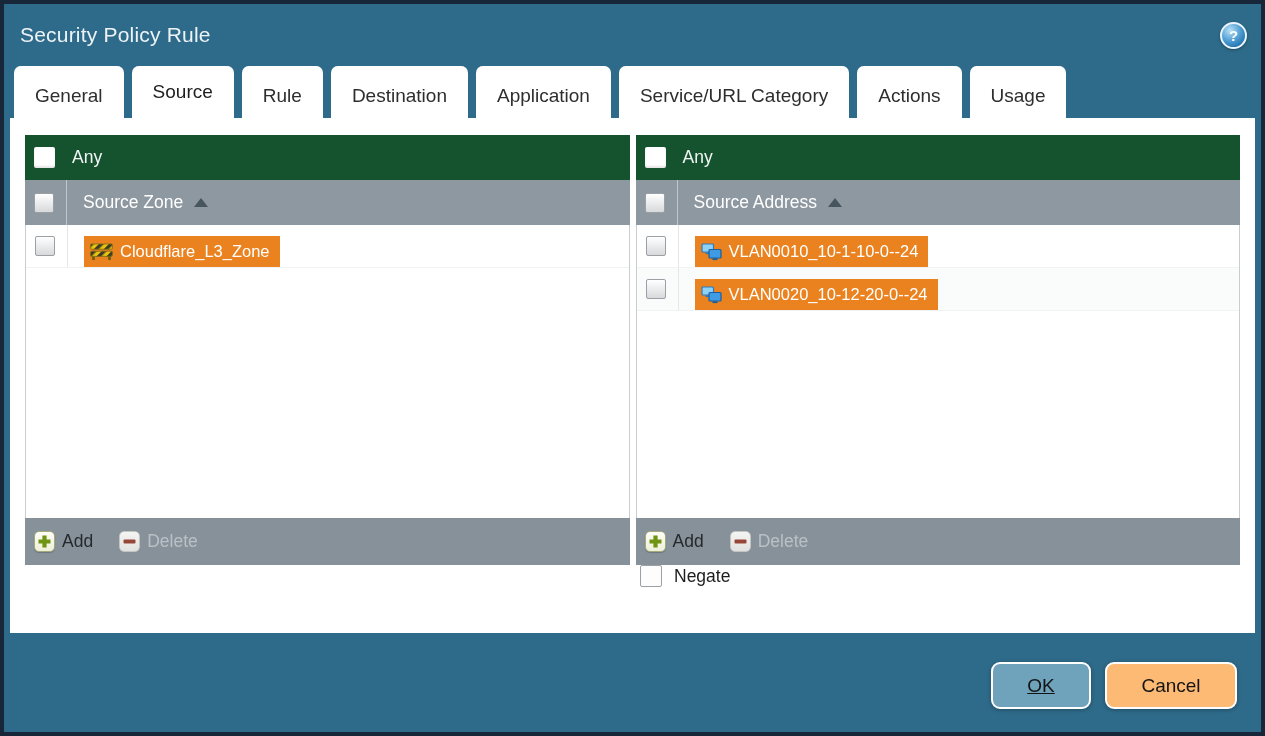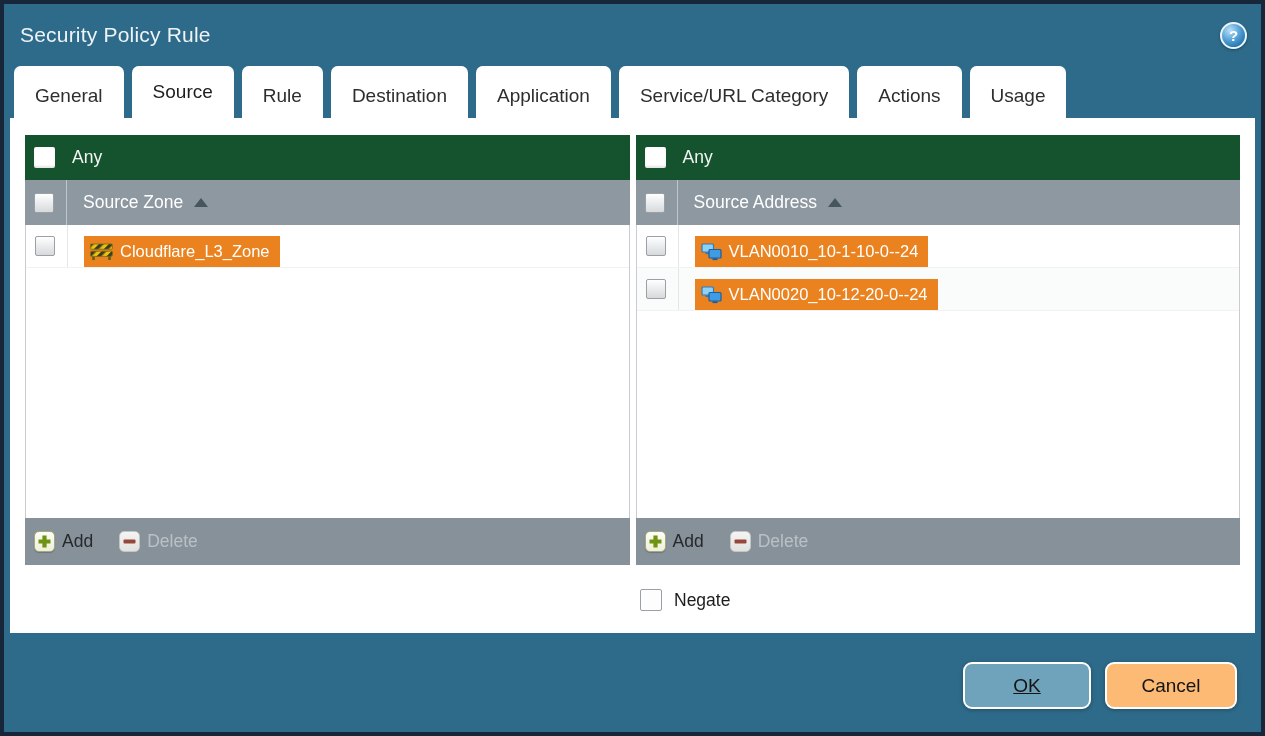--- a/index.html
+++ b/index.html
@@ -67,33 +67,33 @@
   .chip svg { flex:none; display:block; }
 
   .panel-footer { height:47px; background:#87919a; display:flex; align-items:center; padding-left:9px; gap:26px; flex:none; }
   .tool { display:flex; align-items:center; gap:7px; font-size:17.5px; cursor:pointer; background:none; border:none; font-family:inherit; }
   .tool .ico { width:21px; height:21px; border-radius:5px; display:flex; align-items:center; justify-content:center; flex:none; }
   .ico-add { background:linear-gradient(#fdfdf6,#eef0da); border:1px solid #a2aa7c; box-shadow:0 1px 1px rgba(0,0,0,.2); }
   .ico-del { background:linear-gradient(#f4f4f2,#e2e3e1); border:1px solid #c2c5c2; }
   .tool.add { color:#26292b; }
   .tool.delete { color:#bac0c5; cursor:default; }
 
-  .negate-row { margin-top:24px; margin-left:615px; display:flex; align-items:center; gap:12px; }
+  .negate-row { margin-top:0; margin-left:615px; display:flex; align-items:center; gap:12px; }
   .cb-negate { width:22px; height:22px; background:#fdfdfd; border:1px solid #9aa0a6; border-radius:2px; }
   .negate-label { color:#1d1d1d; font-size:17.5px; }
 
   
   .bottombar { flex:1; display:flex; justify-content:flex-end; align-items:flex-start; padding:29px 24px 0; gap:14px; }
   .btn {
     height:47px; border:2px solid #ffffff; border-radius:9px;
     font-size:19px; color:#141414; font-family:inherit;
     display:flex; align-items:center; justify-content:center;
     box-shadow:0 1px 4px rgba(0,0,0,.3); cursor:pointer;
   }
-  .btn-ok { width:128px; background:#6fa3bc;text-decoration:underline; }
+  .btn-ok { width:100px; background:#6fa3bc;text-decoration:underline; }
   .btn-cancel { width:132px; background:#fdba74; }
 </style>
 </head>
 <body>
 
 <svg width="0" height="0" style="position:absolute" aria-hidden="true">
   <defs>
     <pattern id="zstripe" width="7" height="7" patternUnits="userSpaceOnUse" patternTransform="rotate(45)">
       <rect width="7" height="7" fill="#e9c40e"></rect>
       <rect width="3.5" height="7" fill="#3c3a28"></rect>

